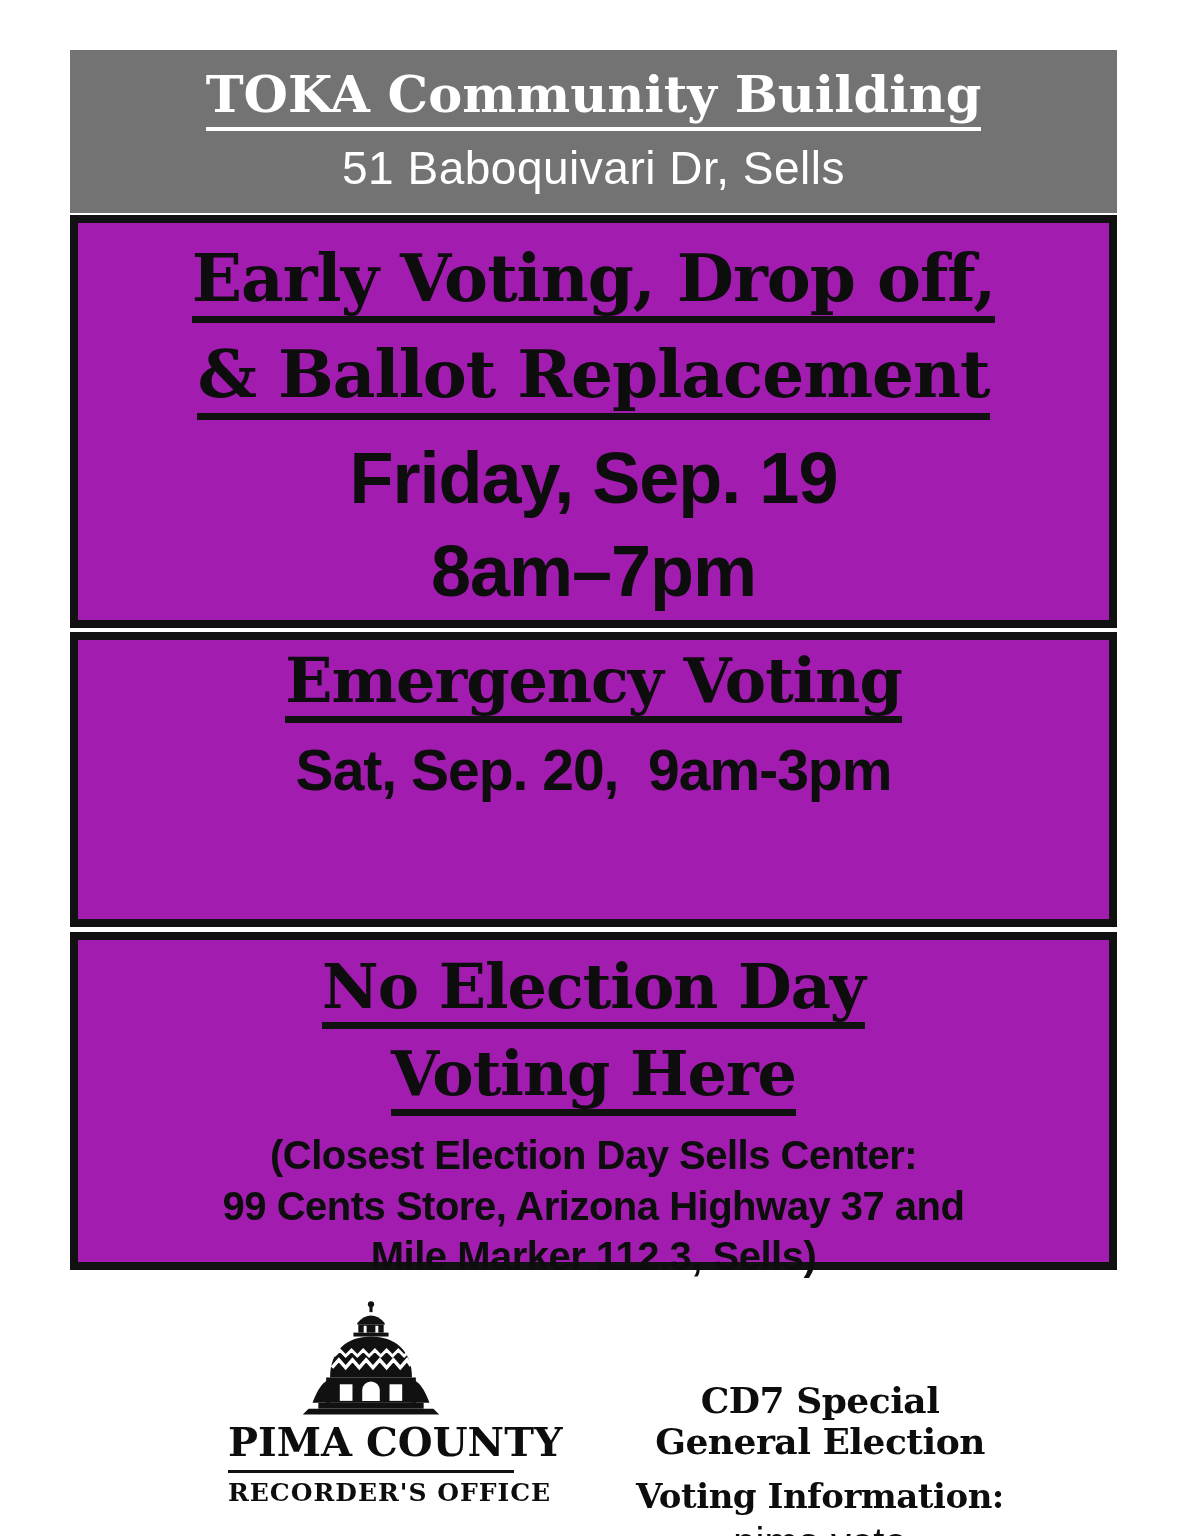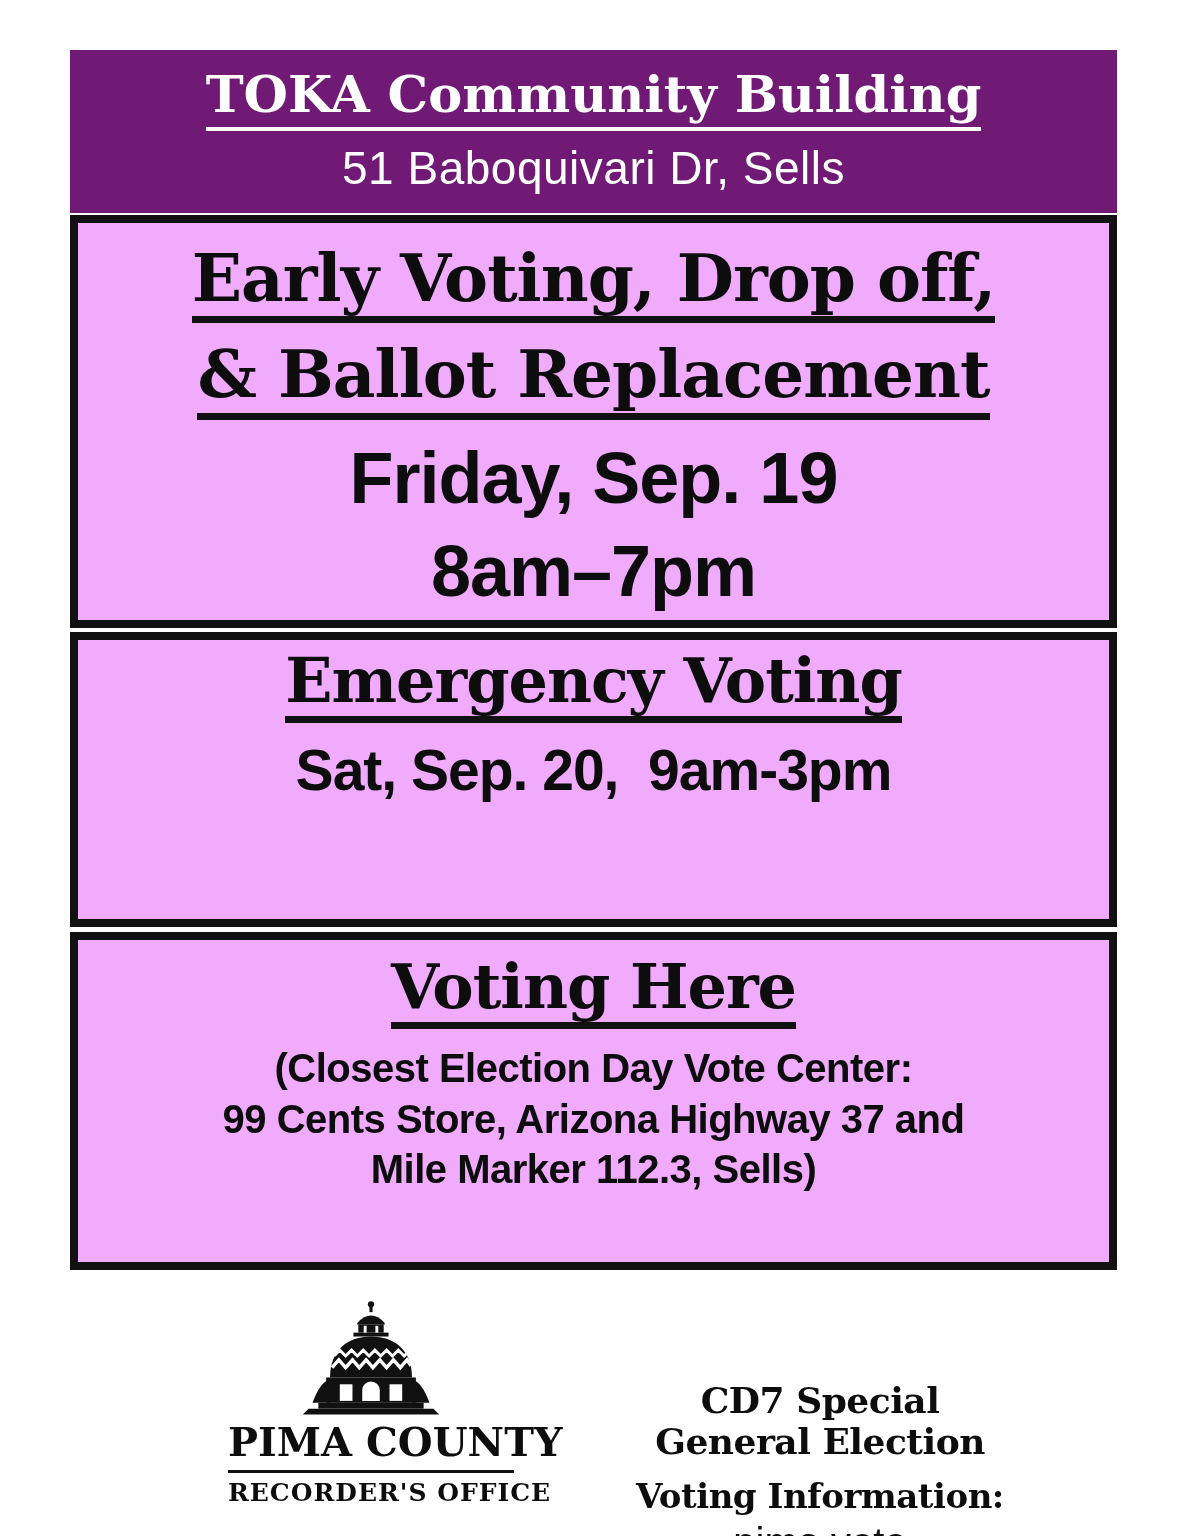--- a/index.html
+++ b/index.html
@@ -14,21 +14,21 @@
     color: #0d0d0d;
   }
   .content {
     position: absolute;
     left: 70px;
     top: 50px;
     width: 1047px;
   }
   
   .band {
-    background: #701a75;
+    background: #737373;
     height: 163px;
     text-align: center;
     box-sizing: border-box;
     padding-top: 14px;
   }
   .band-title {
     font-family: "DejaVu Serif", serif;
     font-weight: bold;
     font-size: 51px;
     color: #ffffff;
@@ -43,21 +43,21 @@
   .band-addr {
     font-family: "Liberation Sans", sans-serif;
     font-size: 46px;
     color: #ffffff;
     margin-top: 10px;
     letter-spacing: 0.5px;
   }
   
   .box {
     border: 8px solid #111111;
-    background: #f0abfc;
+    background: #a21caf;
     box-sizing: border-box;
     text-align: center;
   }
   .box1 { height: 413px; margin-top: 2px; padding-top: 16px; }
   .box2 { height: 295px; margin-top: 4px; padding-top: 4px; }
   .box3 { height: 338px; margin-top: 5px; padding-top: 10px; }
 
   .slab-title {
     font-family: "DejaVu Serif", serif;
     font-weight: bold;
@@ -174,24 +174,27 @@
 
   <section class="box box2">
     <div class="slab-title">
       <span class="u">Emergency Voting</span>
     </div>
     <div class="date-line">Sat, Sep. 20,  9am-3pm</div>
   </section>
 
   <section class="box box3">
     <div class="slab-title">
+      <span class="u">No Election Day</span>
+    </div>
+    <div class="slab-title">
       <span class="u">Voting Here</span>
     </div>
     <div class="notes">
-      <div class="note-line">(Closest Election Day Vote Center:</div>
+      <div class="note-line">(Closest Election Day Sells Center:</div>
       <div class="note-line">99 Cents Store, Arizona Highway 37 and</div>
       <div class="note-line">Mile Marker 112.3, Sells)</div>
     </div>
   </section>
 
 </div>
 
 <div class="logo">
   <div class="logo-icon-wrap">
     <svg width="156" height="118" viewBox="0 0 160 118" xmlns="http://www.w3.org/2000/svg" aria-hidden="true">

